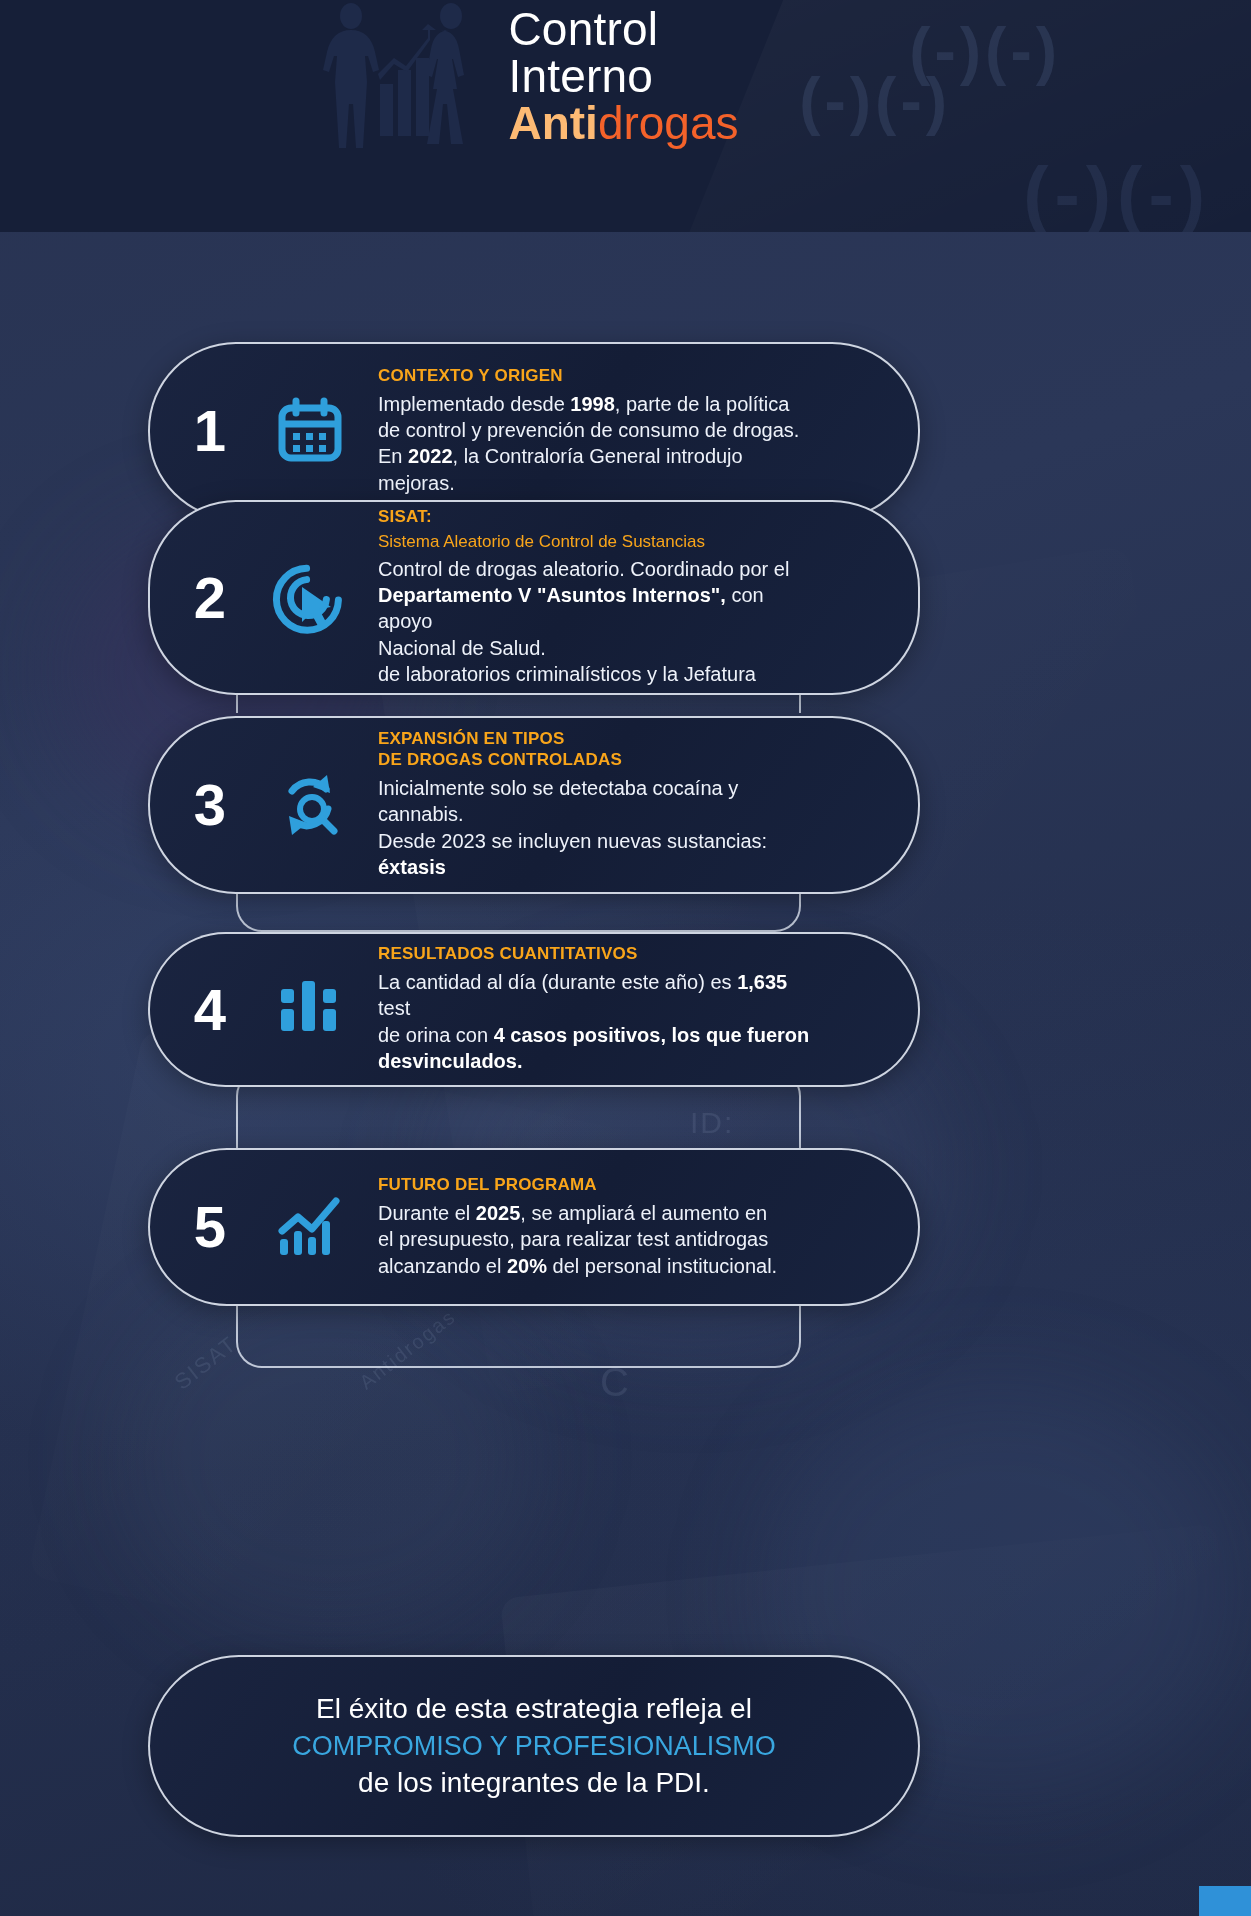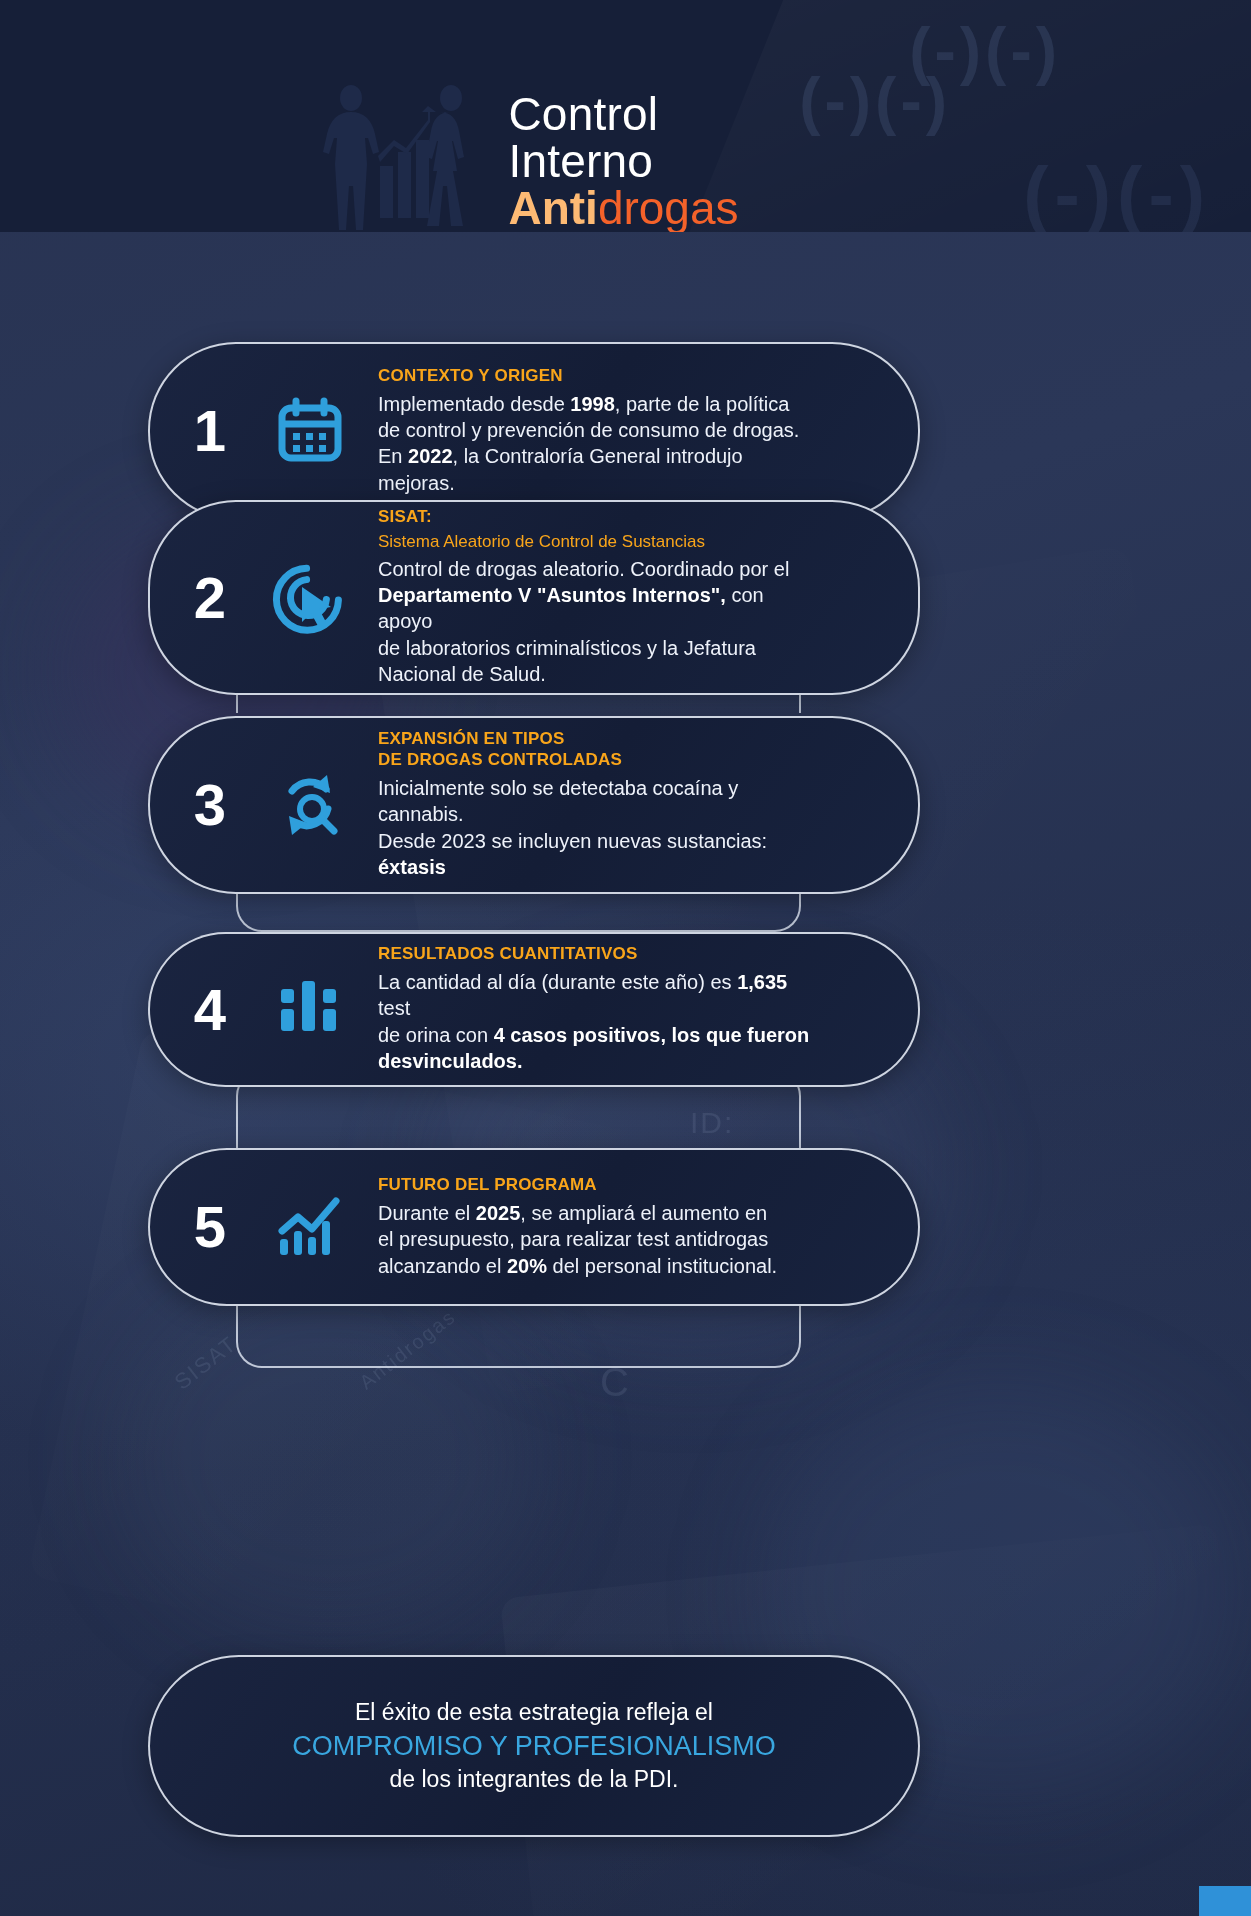--- a/index.html
+++ b/index.html
@@ -102,21 +102,21 @@
   }
   .deco1 { right: 190px; top: 14px;  font-size: 64px; letter-spacing: 4px; }
   .deco2 { right: 300px; top: 64px;  font-size: 64px; letter-spacing: 4px; }
   .deco3 { right: 40px;  top: 150px; font-size: 76px; letter-spacing: 6px; color: rgba(90,112,158,0.17); }
 
   #header-inner {
     position: absolute;
     left: 0; top: 0;
     width: 1057px; height: 232px;
     display: flex;
-    align-items: flex-end;
+    align-items: flex-start;
     justify-content: center;
     gap: 22px;
     z-index: 3;
   }
 
   #logo-art { width: 168px; height: 150px; position: relative; flex: 0 0 auto; }
 
   #title-block {
     display: flex;
     flex-direction: column;
@@ -226,21 +226,21 @@
     border-radius: 92px;
     background: linear-gradient(125deg, #1a2440 0%, #141d36 55%, #18233f 100%);
     border: 2px solid rgba(232,238,248,0.88);
     display: flex; flex-direction: column;
     align-items: center; justify-content: center;
     z-index: 3;
     box-shadow: 0 6px 26px rgba(0,0,0,0.30);
   }
   .final-line {
     color: #ffffff;
-    font-size: 23px;
+    font-size: 28px;
     font-weight: 300;
     line-height: 1.34;
     font-family: "Liberation Sans", sans-serif;
   }
   .final-strong {
     color: #39a7e0;
     font-size: 27px;
     font-weight: 300;
     line-height: 1.34;
     font-family: "Liberation Sans", sans-serif;
@@ -346,22 +346,22 @@
         <path d="M22 50 A18 18 0 1 1 50 50" stroke="#2f9fdc" stroke-width="7" stroke-linecap="round" transform="rotate(-135 36 38)"></path>
         <path d="M30 27 L30 62 L39 53 L46 66 L54 62 L47 49 L59 47 Z" fill="#2f9fdc"></path>
       </svg>
     </div>
     <div class="card-body">
       <div class="card-kicker">SISAT:</div>
       <div class="card-sub">Sistema Aleatorio de Control de Sustancias</div>
       <div class="card-text">
           <div><span>Control de drogas aleatorio. Coordinado por el</span></div>
           <div><b>Departamento V "Asuntos Internos",</b><span> con apoyo</span></div>
+          <div><span>Nacional de Salud.</span></div>
           <div><span>de laboratorios criminalísticos y la Jefatura</span></div>
-          <div><span>Nacional de Salud.</span></div>
         </div>
     </div>
   </div>
 
   <div class="card" id="card-3" style="left:148px; top:716px; width:772px; height:178px;">
     <div class="card-num">3</div>
     <div class="card-icon">
       <svg width="76" height="76" viewBox="0 0 76 76" fill="none">
         <path d="M20 24 A22 22 0 0 1 54 22" stroke="#2f9fdc" stroke-width="7" stroke-linecap="round"></path>
         <path d="M56 42 A22 22 0 0 1 24 56" stroke="#2f9fdc" stroke-width="7" stroke-linecap="round"></path>

